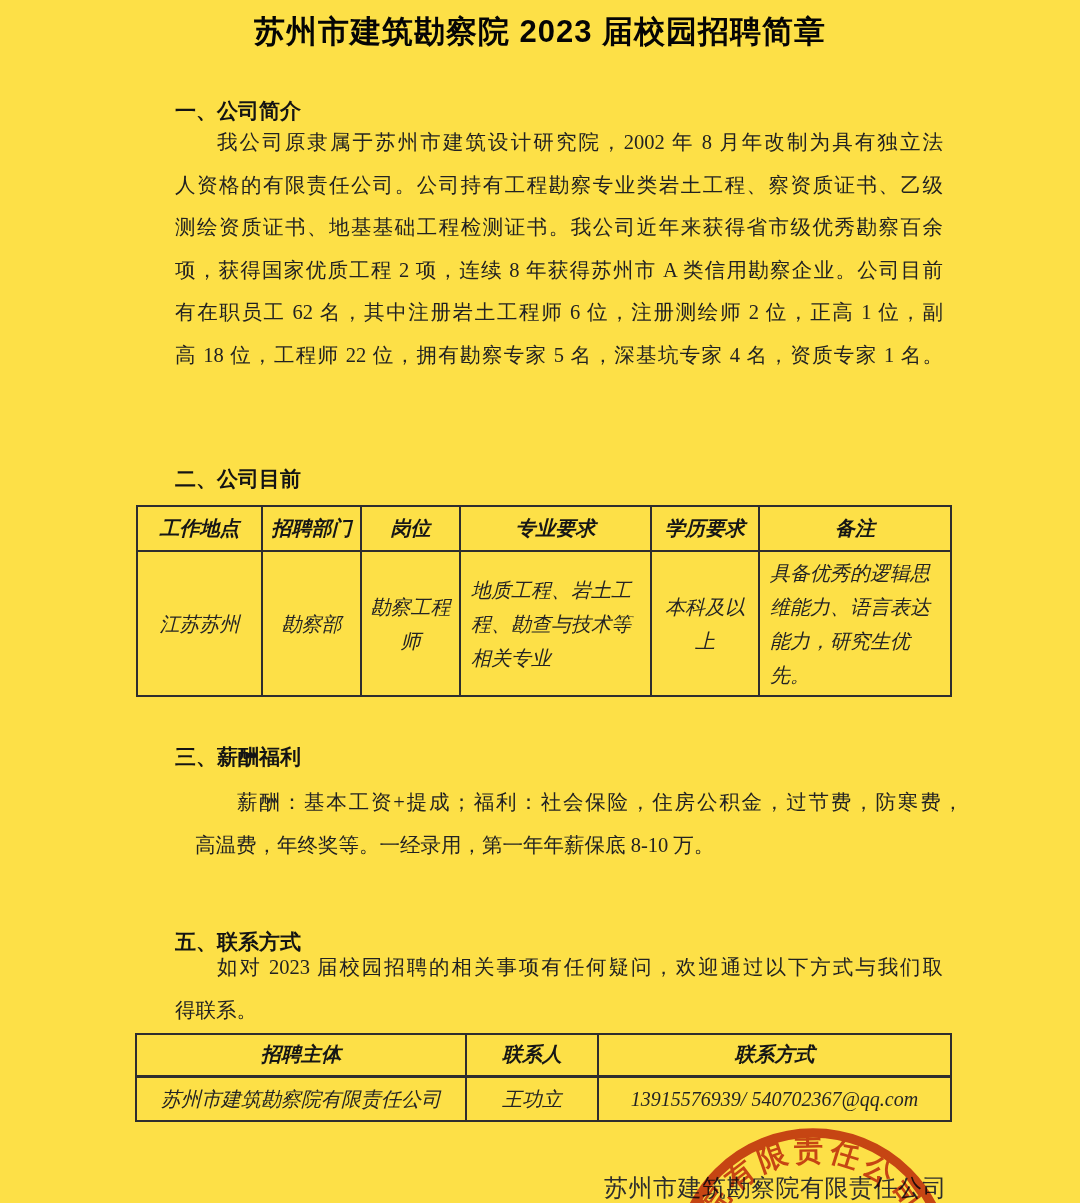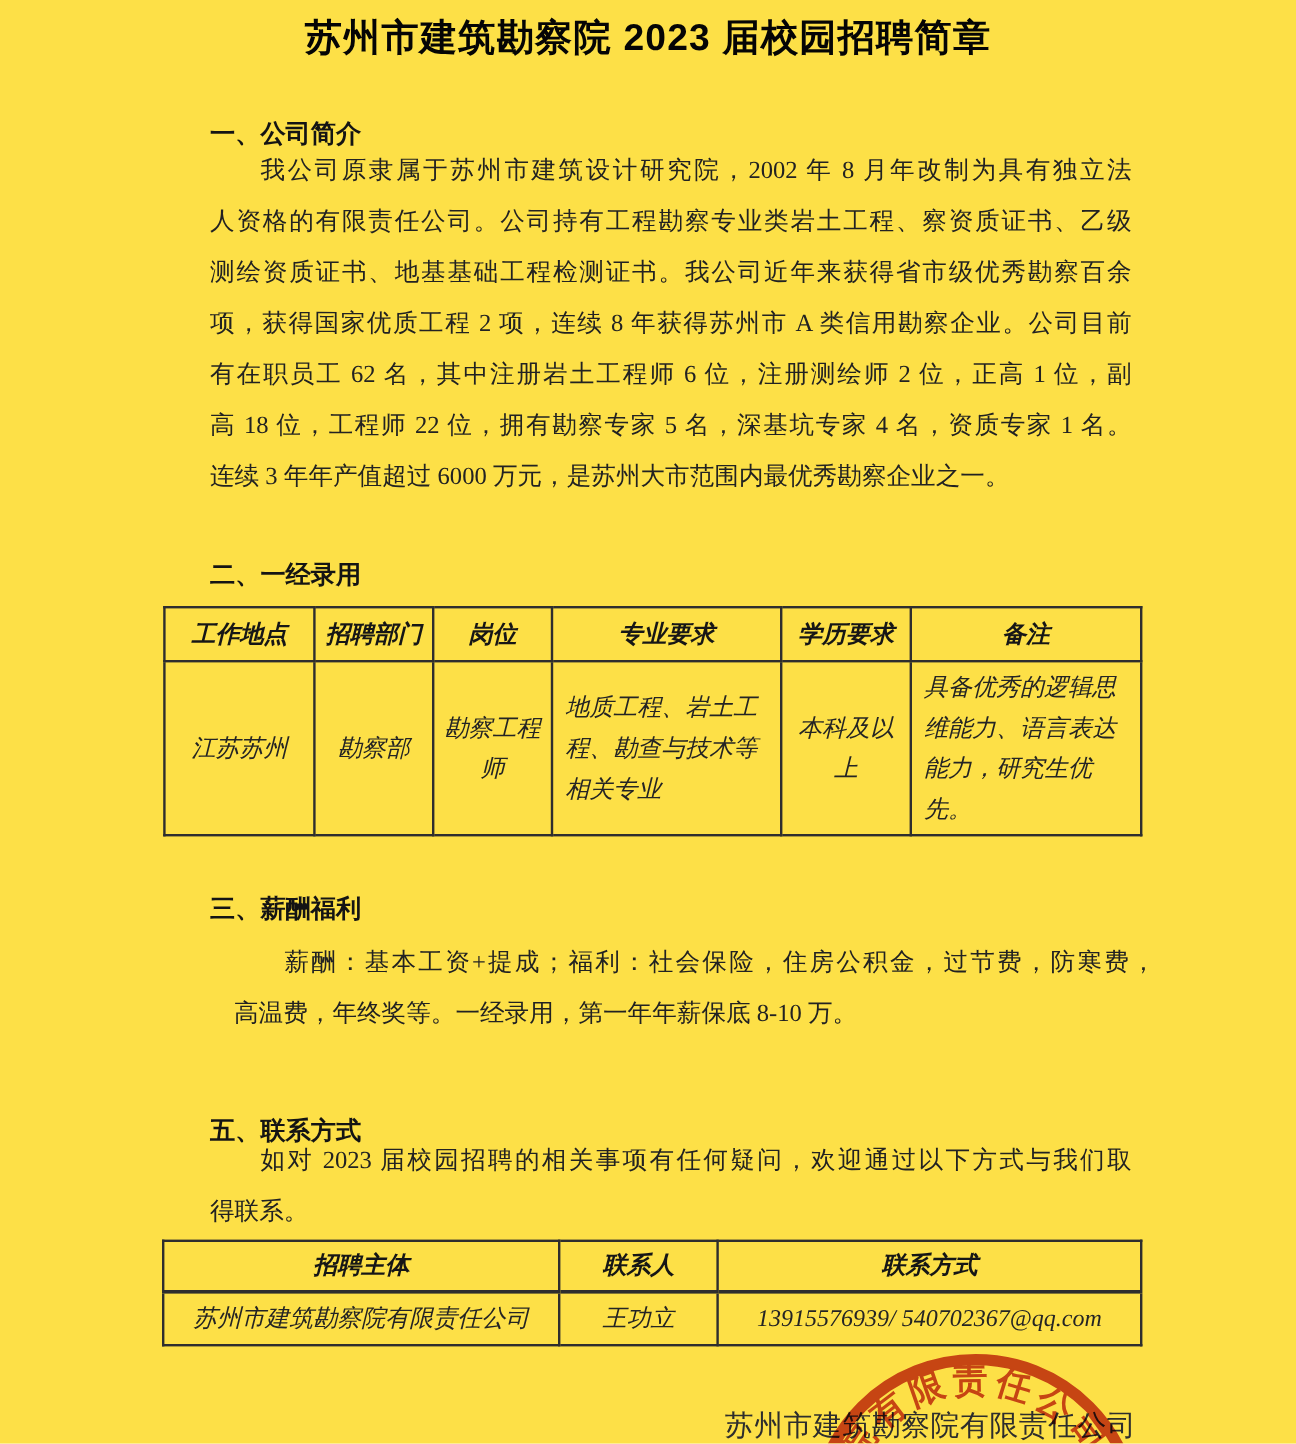--- a/index.html
+++ b/index.html
@@ -63,24 +63,23 @@
   <div class="doc-title">苏州市建筑勘察院 2023 届校园招聘简章</div>
 
   <div class="sec-heading" style="top:97px;">一、公司简介</div>
   <div class="para" style="top:121px;">
     <div class="ln first">我公司原隶属于苏州市建筑设计研究院，2002 年 8 月年改制为具有独立法</div>
     <div class="ln">人资格的有限责任公司。公司持有工程勘察专业类岩土工程、察资质证书、乙级</div>
     <div class="ln">测绘资质证书、地基基础工程检测证书。我公司近年来获得省市级优秀勘察百余</div>
     <div class="ln">项，获得国家优质工程 2 项，连续 8 年获得苏州市 A 类信用勘察企业。公司目前</div>
     <div class="ln">有在职员工 62 名，其中注册岩土工程师 6 位，注册测绘师 2 位，正高 1 位，副</div>
     <div class="ln">高 18 位，工程师 22 位，拥有勘察专家 5 名，深基坑专家 4 名，资质专家 1 名。</div>
-    <div class="ln last">连续 3 年年产值超过 6000 万元，是苏州大市范围内最优秀勘察企业之一。</div>
   </div>
 
-  <div class="sec-heading" style="top:465px;">二、一经录用</div>
+  <div class="sec-heading" style="top:465px;">二、公司目前</div>
   <table class="t-recruit">
     <colgroup>
       <col style="width:125px">
         <col style="width:99px">
         <col style="width:99px">
       <col style="width:191px">
         <col style="width:108px">
         <col style="width:192px">
     </colgroup>
     <thead>

